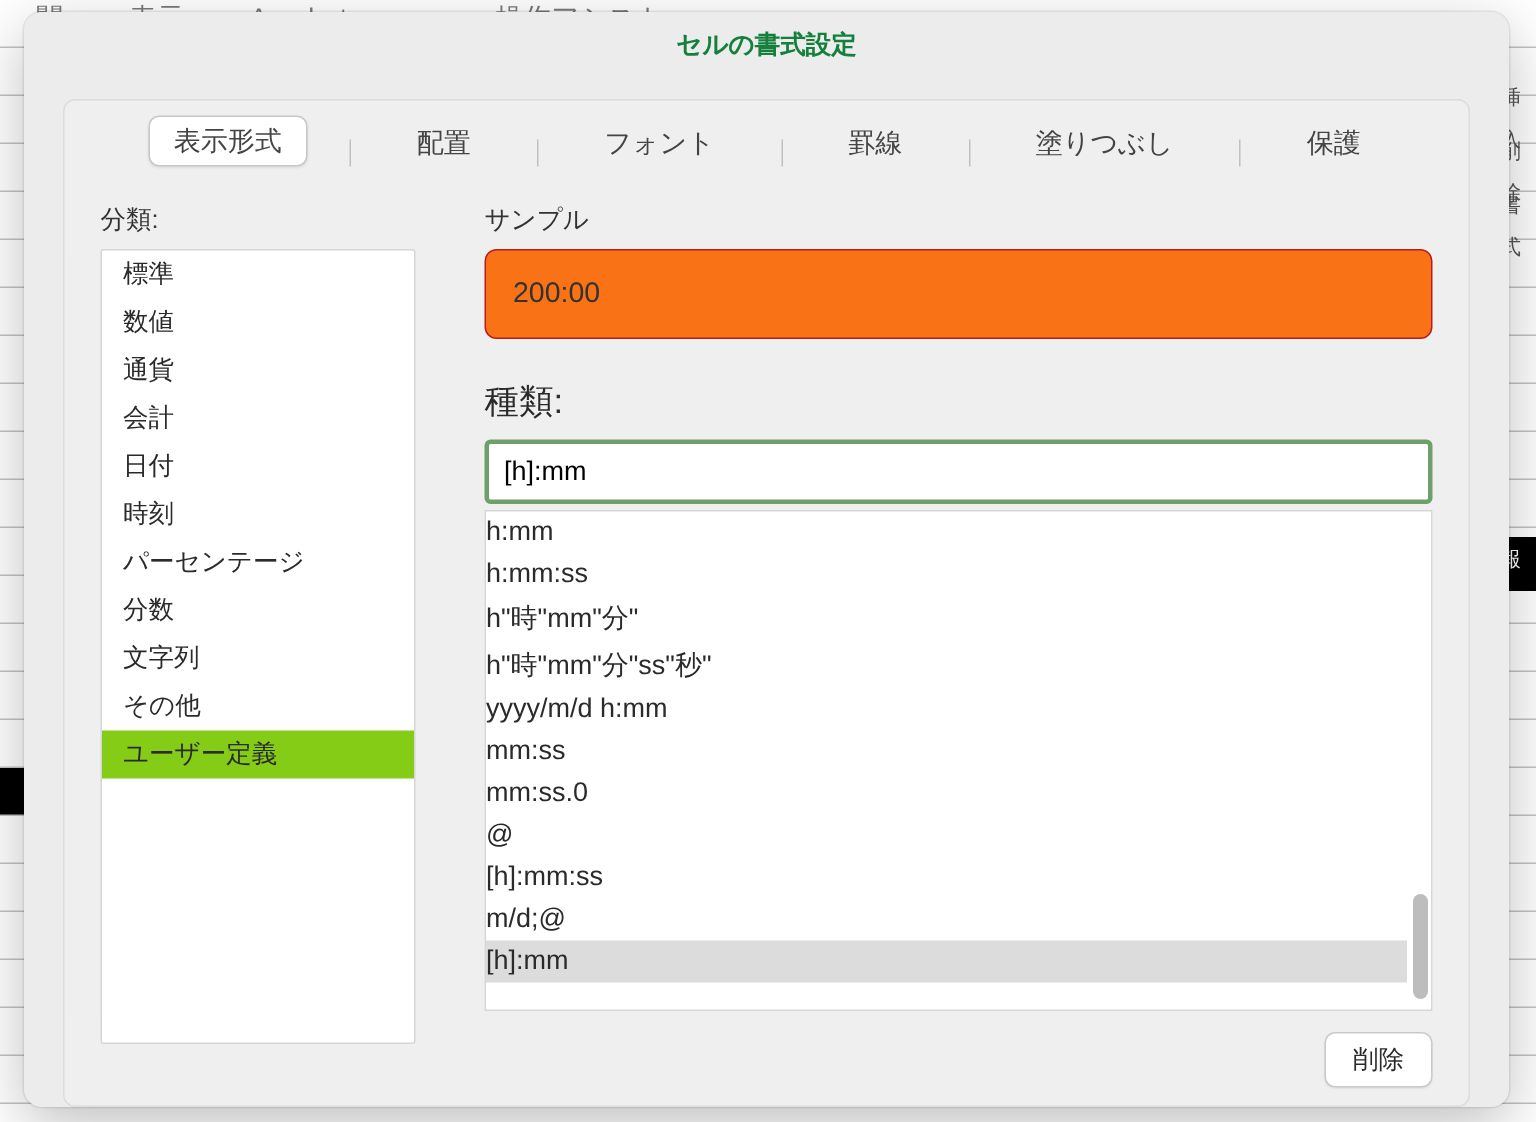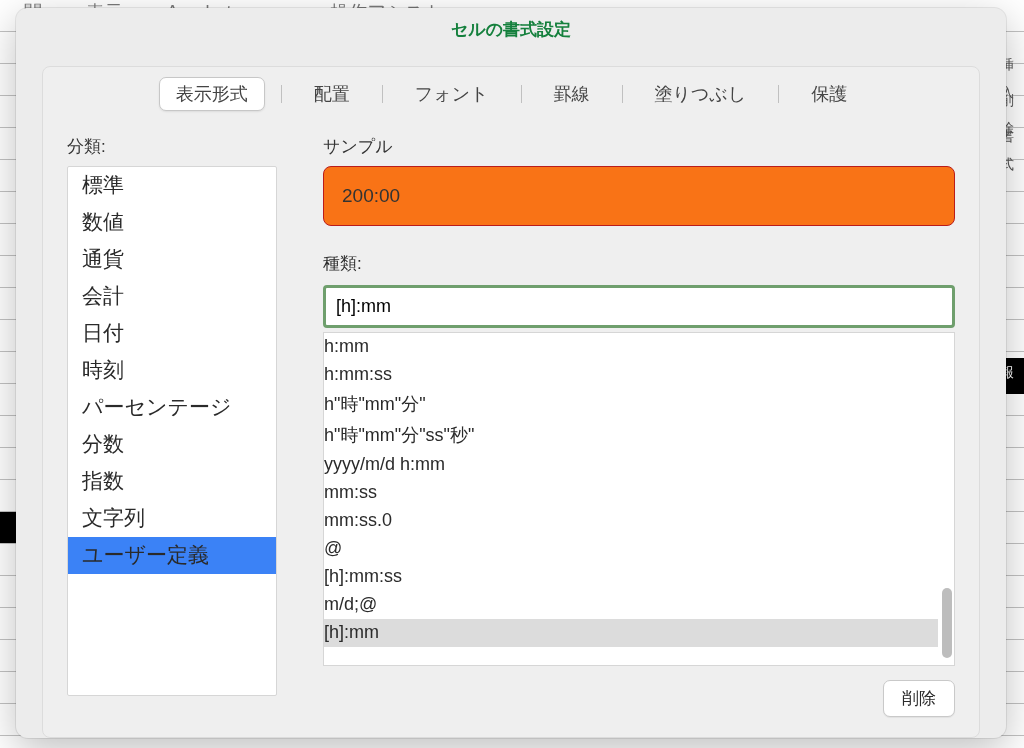--- a/index.html
+++ b/index.html
@@ -90,22 +90,22 @@
     background: #efefef;
     border: 1px solid #dcdcdc;
     border-radius: 8px;
     padding: 0;
   }
 
   
   .tabs {
     display: flex;
     justify-content: center;
-    align-items: center;
-    gap: 4px;
+    align-items: flex-end;
+    gap: 16px;
     padding: 10px 0 10px;
     font-size: 18px;
   }
   .tab {
     padding: 4px 16px;
     color: #444;
     position: relative;
   }
   .tab.active {
     background: #ffffff;
@@ -137,43 +137,43 @@
     color: #333;
     margin-bottom: 8px;
   }
 
   .category-list {
     background: #ffffff;
     border: 1px solid #d6d6d6;
     border-radius: 2px;
     height: 528px;
     overflow: hidden;
-    font-size: 21px;
+    font-size: 17px;
   }
   .category-item {
     padding: 4px 12px 5px 14px;
     cursor: default;
     color: #2a2a2a;
   }
   .category-item.selected {
-    background: #3b82f6;
+    background: #84cc16;
   }
 
   .sample-box {
     background: #f97316;
     border: 1px solid #b91c1c;
     border-radius: 8px;
     padding: 18px 18px;
     font-size: 19px;
     color: #333;
     margin-bottom: 26px;
   }
 
   .type-label {
-    font-size: 17px;
+    font-size: 23px;
     margin-bottom: 10px;
   }
 
   .type-input-wrap {
     border: 3px solid #6f9f6d;
     border-radius: 4px;
     padding: 0;
     background: #fff;
     margin-bottom: 4px;
   }
@@ -327,22 +327,22 @@
         <div class="section-label">分類:</div>
         <div class="category-list" id="category-list">
             <div class="category-item">標準</div>
             <div class="category-item">数値</div>
             <div class="category-item">通貨</div>
             <div class="category-item">会計</div>
             <div class="category-item">日付</div>
             <div class="category-item">時刻</div>
             <div class="category-item">パーセンテージ</div>
             <div class="category-item">分数</div>
-            <div class="category-item">指数</div>
             <div class="category-item">文字列</div>
+            <div class="category-item">その他</div>
             <div class="category-item selected">ユーザー定義</div>
           </div>
       </div>
 
       <div class="col-right">
         <div class="section-label">サンプル</div>
         <div class="sample-box">
           <span>200:00</span>
         </div>
 

